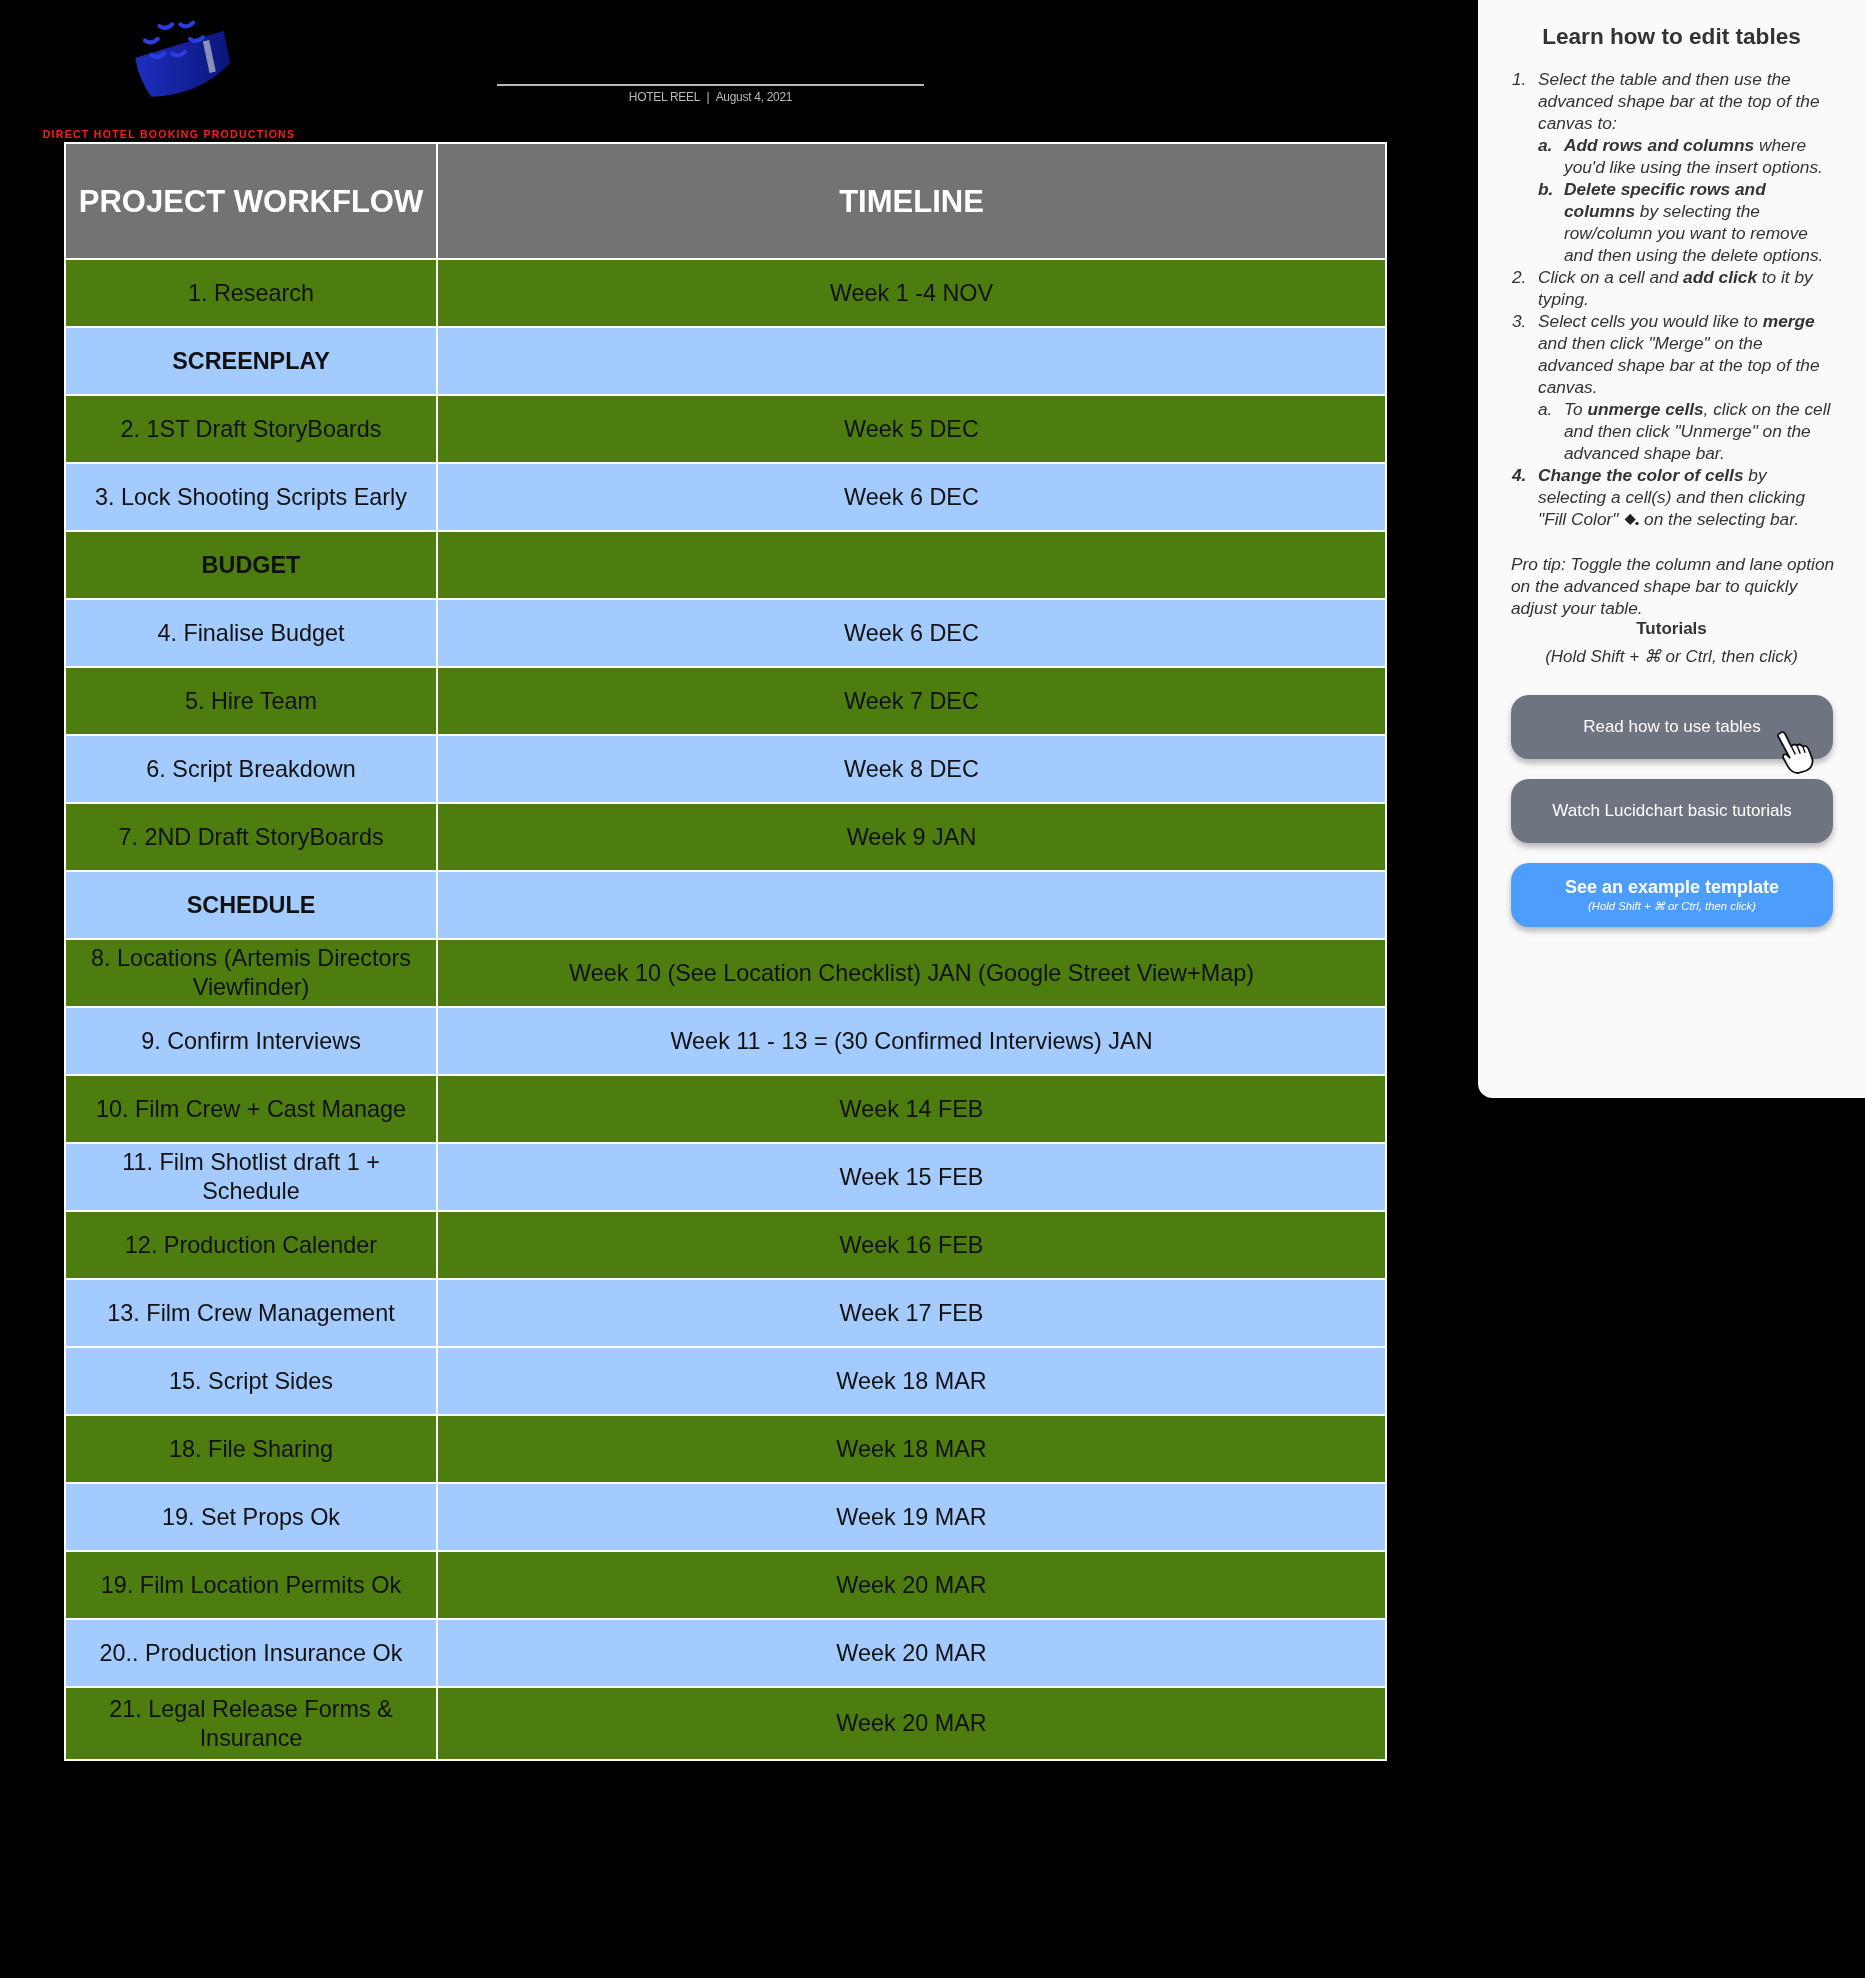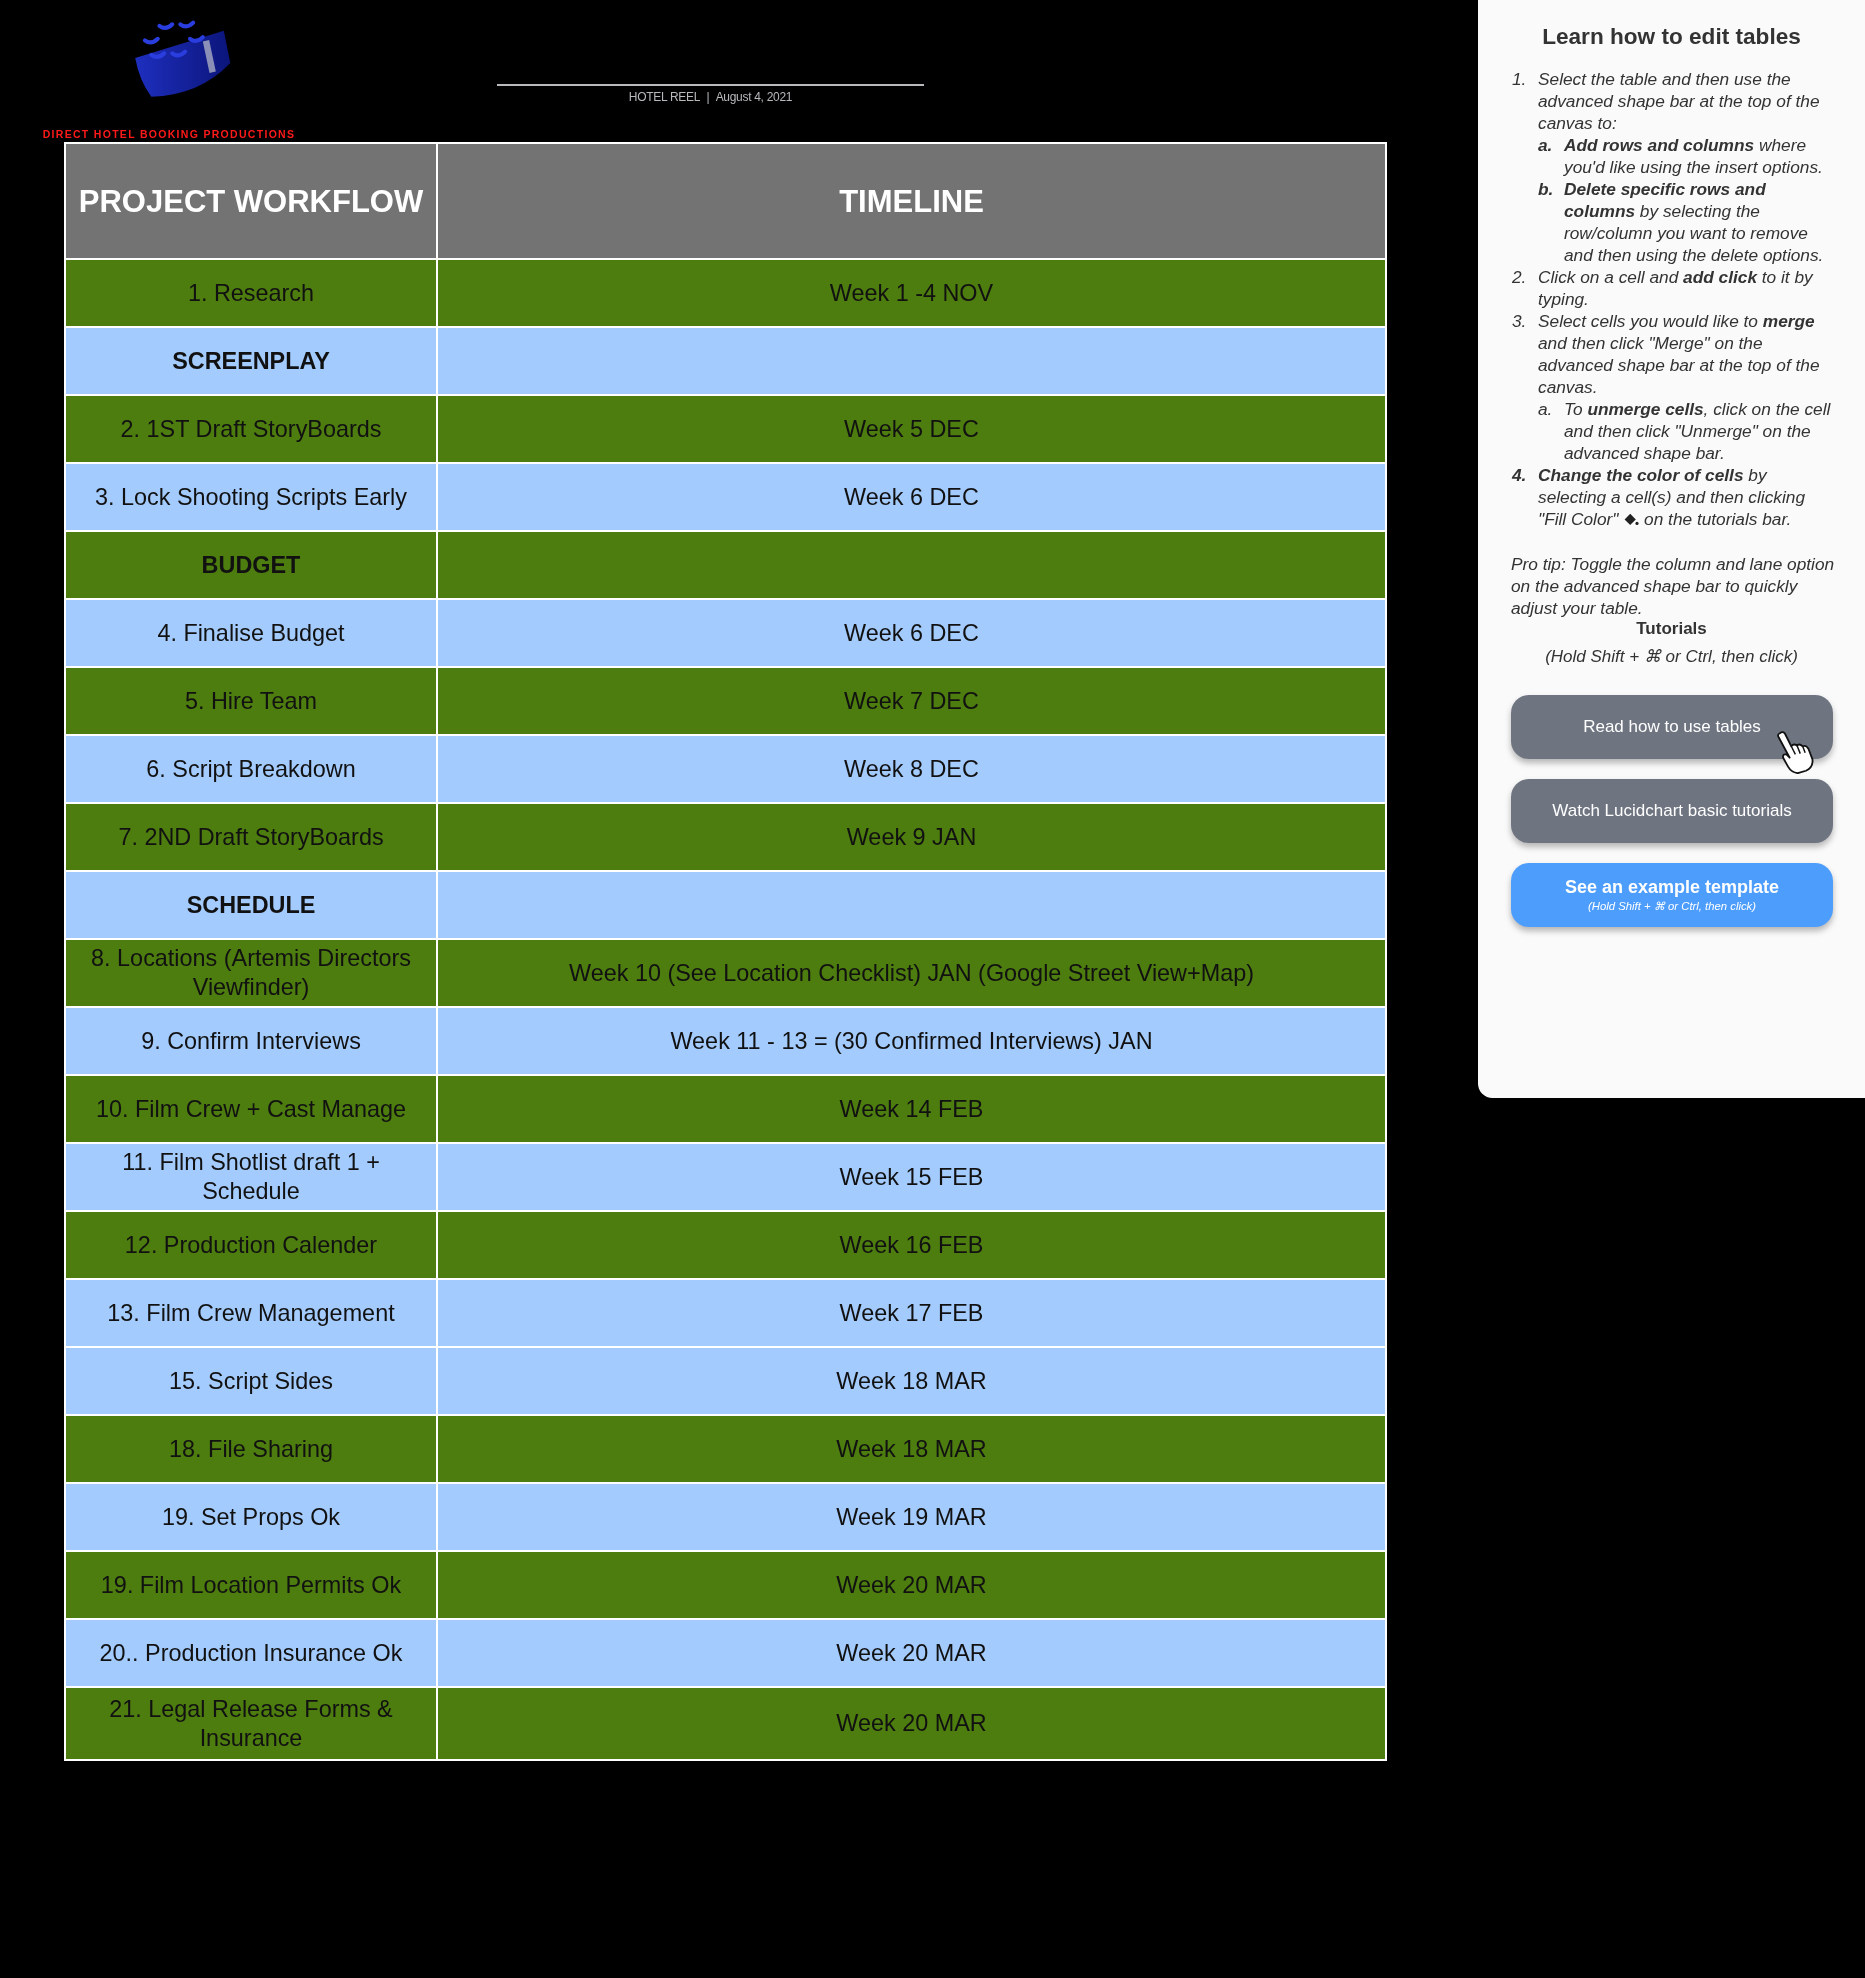--- a/index.html
+++ b/index.html
@@ -224,21 +224,21 @@
       <ol class="sub">
         <li>
           <span class="num">a.</span><span>To </span><b>unmerge cells</b><span>, click on the cell and then click "Unmerge" on the advanced shape bar.</span>
         </li>
       </ol>
     </li>
     <li>
       <span class="num bold">4.</span><b>Change the color of cells</b><span> by selecting a cell(s) and then clicking "Fill Color" </span><span style="display:inline-block;vertical-align:-2.4px;"><svg width="16" height="14.5" viewBox="0 0 20 18">
             <path d="M2 8 L9 1 L16 8 L9 15 Z" fill="#222"></path>
             <circle cx="17.5" cy="13" r="2" fill="#222"></circle>
-          </svg></span><span> on the tutorials bar.</span>
+          </svg></span><span> on the selecting bar.</span>
     </li>
   </ol>
   <div class="pro-tip">Pro tip: Toggle the column and lane option on the advanced shape bar to quickly adjust your table.</div>
   <div class="tutorials-title">Tutorials</div>
   <div class="tutorials-hint">(Hold Shift + ⌘ or Ctrl, then click)</div>
 
   <div class="btn gray" style="top:779px;">
     <span class="main">Watch Lucidchart basic tutorials</span>
   </div>
   <div class="btn gray" style="top:695px;">

